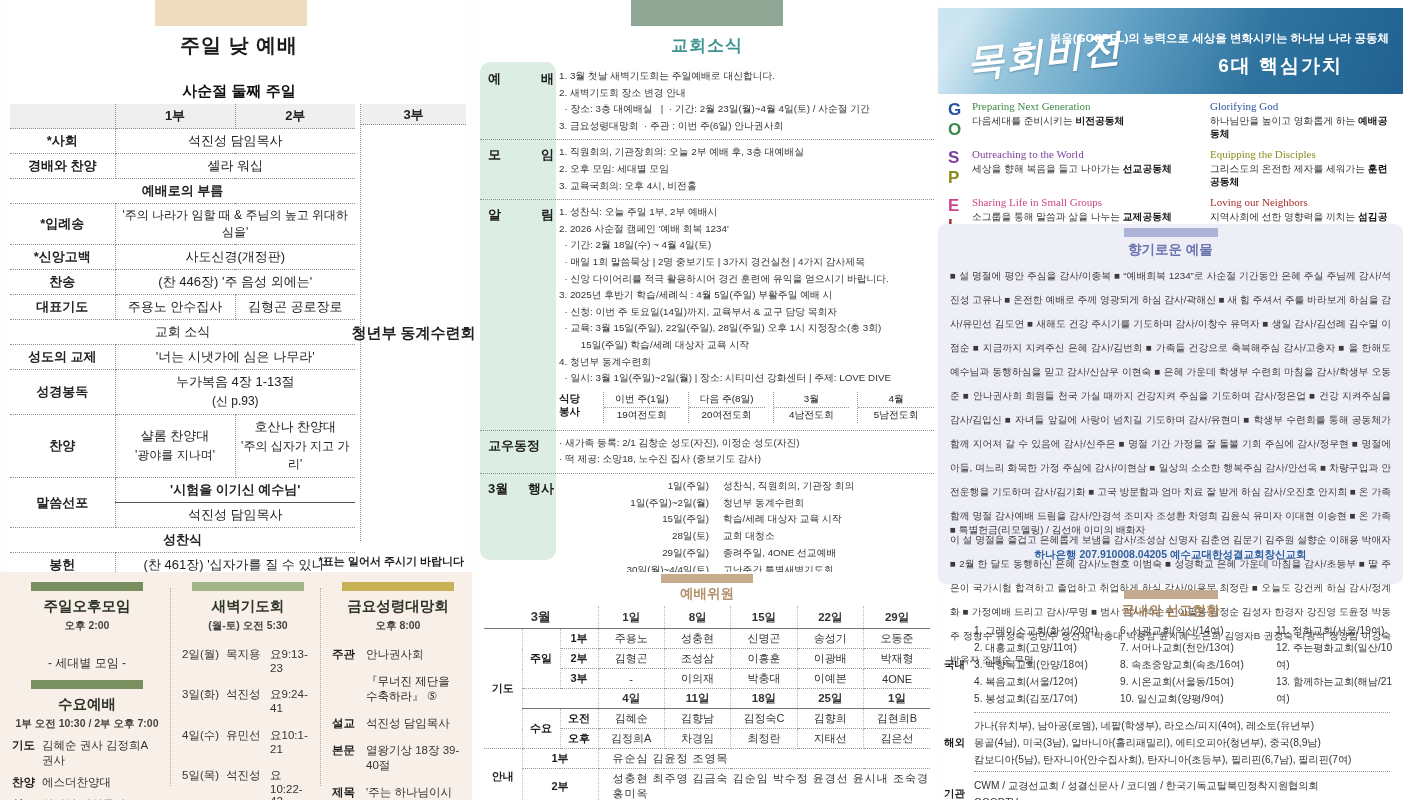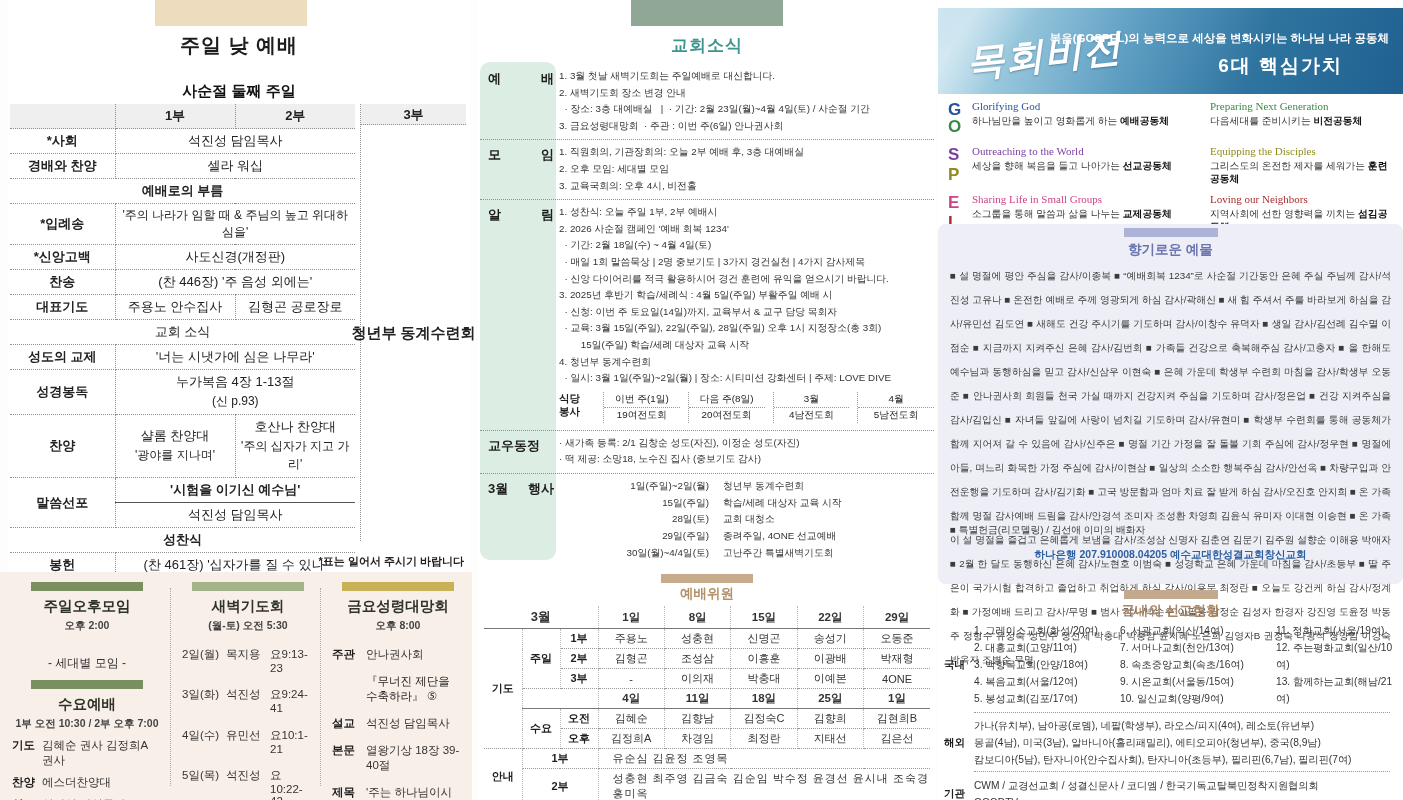--- a/index.html
+++ b/index.html
@@ -378,20 +378,24 @@
         <div class="sec-lines">
 
         <div class="nline">· 새가족 등록: 2/1 김창순 성도(자진), 이정순 성도(자진)</div>
             <div class="nline">· 떡 제공: 소망18, 노수진 집사 (중보기도 감사)</div>
           </div>
       </div>
       <div class="sec last">
         <div class="sec-label">3월 행사</div>
         <div class="sec-lines">
 
+            <div class="march-row">
+              <span class="d">1일(주일)</span>
+              <span>성찬식, 직원회의, 기관장 회의</span>
+            </div>
 
             <div class="march-row">
               <span class="d">1일(주일)~2일(월)</span>
               <span>청년부 동계수련회</span>
             </div>
 
             <div class="march-row">
               <span class="d">15일(주일)</span>
               <span>학습/세례 대상자 교육 시작</span>
             </div>
@@ -510,26 +514,26 @@
       <div class="core6">6대 핵심가치</div>
     </div>
 
     <div class="gospel">
       <div class="g-row">
         <div class="g-letters">
           <span class="c-g">G</span>
           <span class="c-o">O</span>
         </div>
         <div>
+          <div class="g-en en-1">Preparing Next Generation</div>
+          <div class="g-ko"><span>다음세대를 준비시키는 </span><b>비전공동체</b></div>
+        </div>
+        <div>
           <div class="g-en en-0">Glorifying God</div>
           <div class="g-ko"><span>하나님만을 높이고 영화롭게 하는 </span><b>예배공동체</b></div>
-        </div>
-        <div>
-          <div class="g-en en-1">Preparing Next Generation</div>
-          <div class="g-ko"><span>다음세대를 준비시키는 </span><b>비전공동체</b></div>
         </div>
       </div>
       <div class="g-row">
         <div class="g-letters">
           <span class="c-s">S</span>
           <span class="c-p">P</span>
         </div>
         <div>
           <div class="g-en en-2">Outreaching to the World</div>
           <div class="g-ko"><span>세상을 향해 복음을 들고 나아가는 </span><b>선교공동체</b></div>

